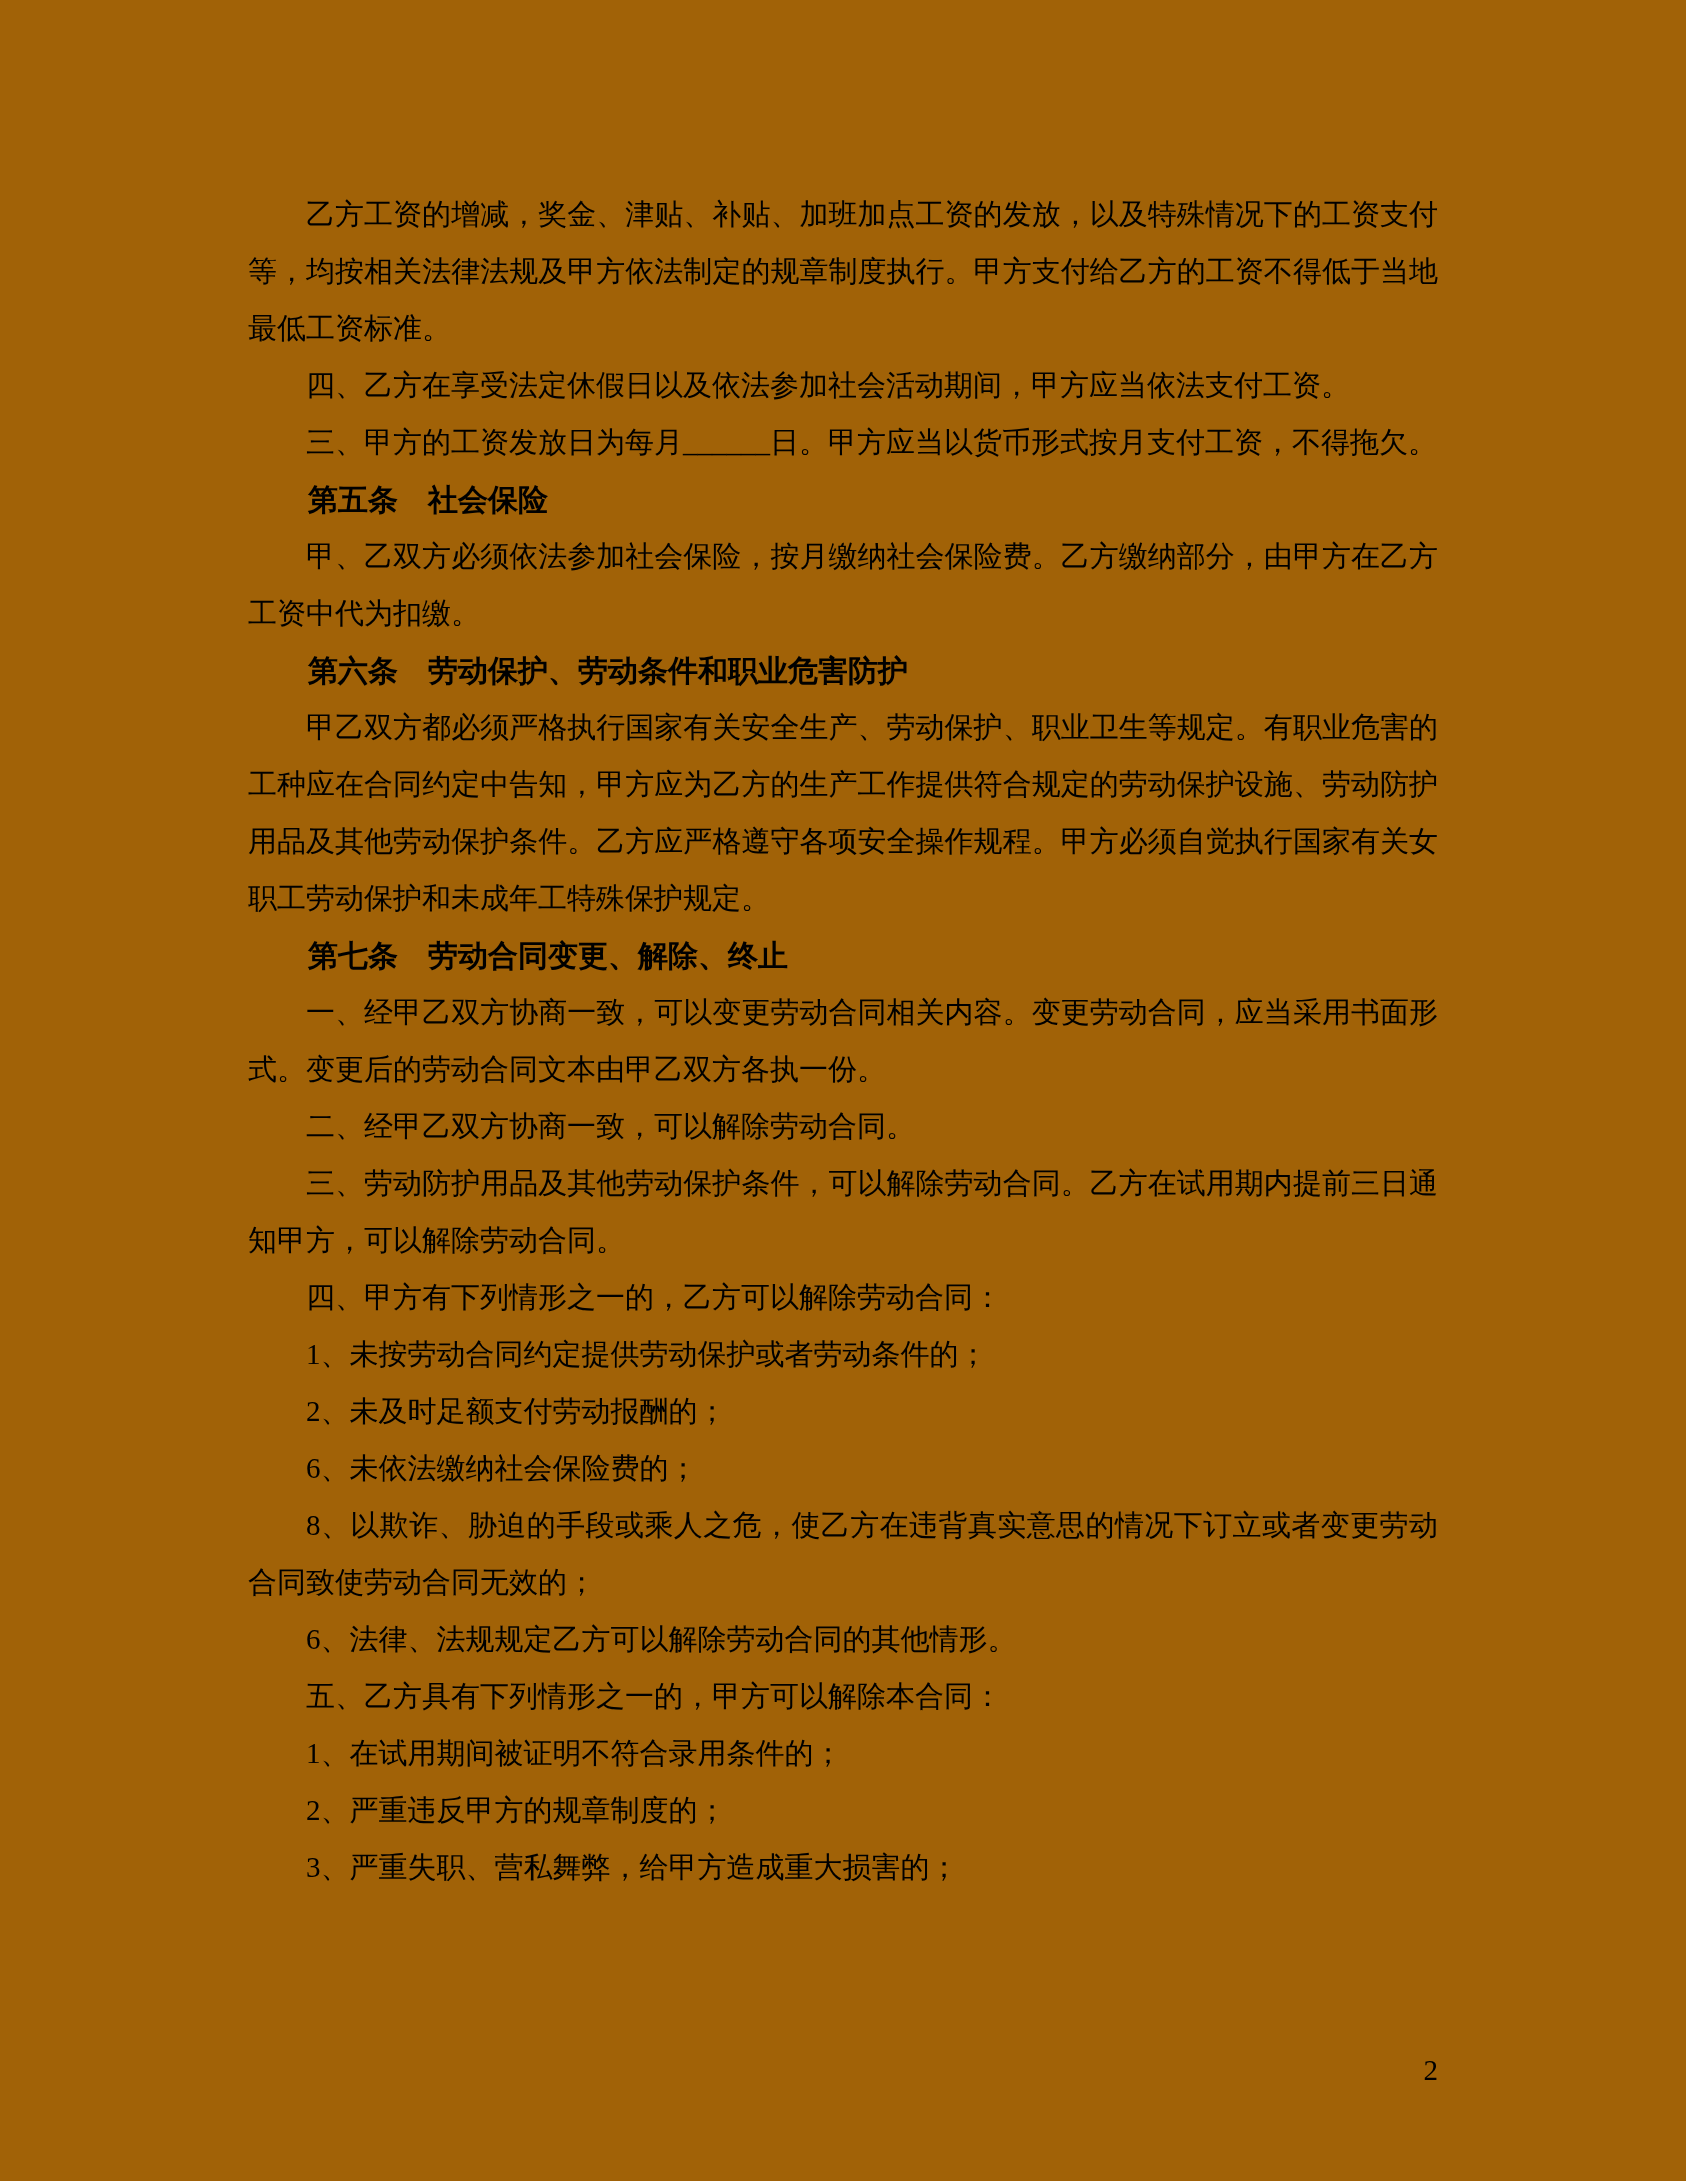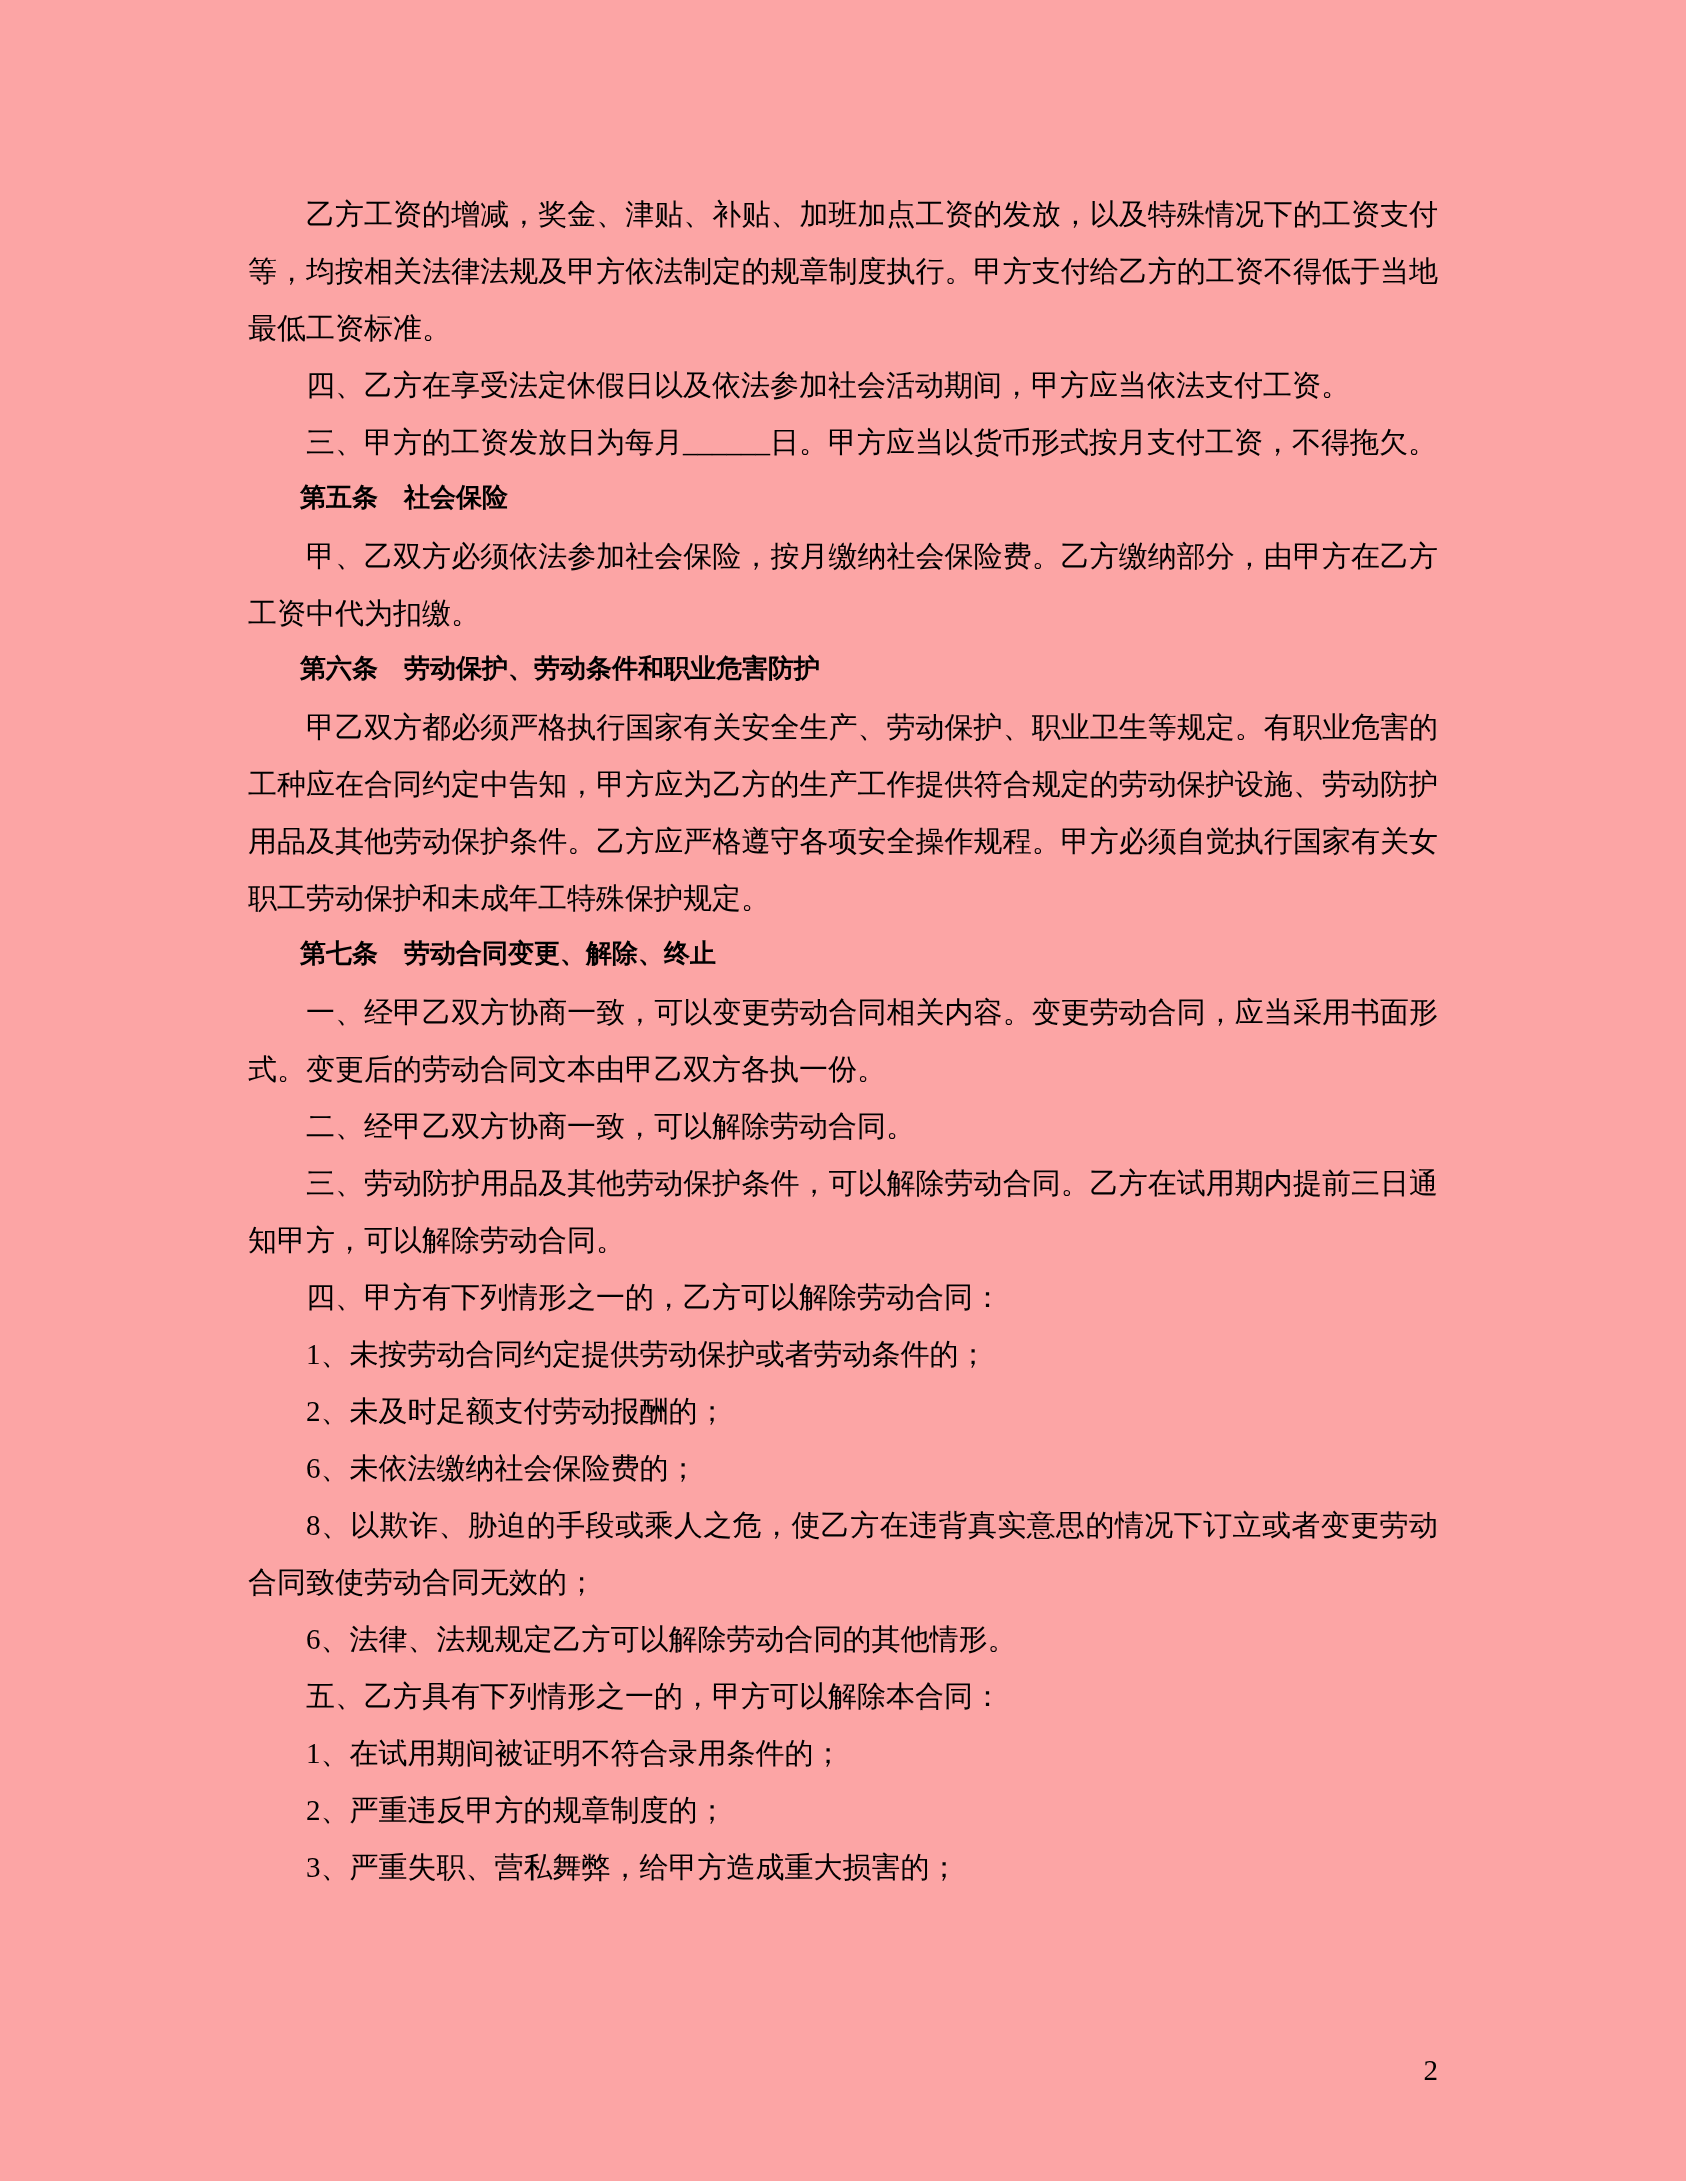--- a/index.html
+++ b/index.html
@@ -4,44 +4,44 @@
 <style>
   html, body {
     margin: 0;
     padding: 0;
     background: #ffffff;
   }
   .page {
     position: relative;
     width: 1686px;
     height: 2182px;
-    background: #fca5a5;
+    background: #a16207;
     overflow: hidden;
     font-family: "Liberation Serif", "DejaVu Serif", serif;
     color: #000000;
   }
   .content {
     position: absolute;
     left: 248px;
     top: 186px;
     width: 1190px;
     font-size: 29px;
     line-height: 57px;
     text-align: justify;
     text-justify: inter-ideograph;
   }
   .content p {
     margin: 0;
     padding: 0;
     text-indent: 2em;
   }
   .content p.heading {
-    font-family: Liberation Mono, monospace;
+    font-family: Liberation Sans, sans-serif;
     font-weight: bold;
-    font-size: 26px;
+    font-size: 30px;
   }
   .page-number {
     position: absolute;
     top: 2052px;
     left: 248px;
     width: 1190px;
     text-align: right;
     font-size: 29px;
     line-height: 37px;
     font-family: "Liberation Serif", "DejaVu Serif", serif;

